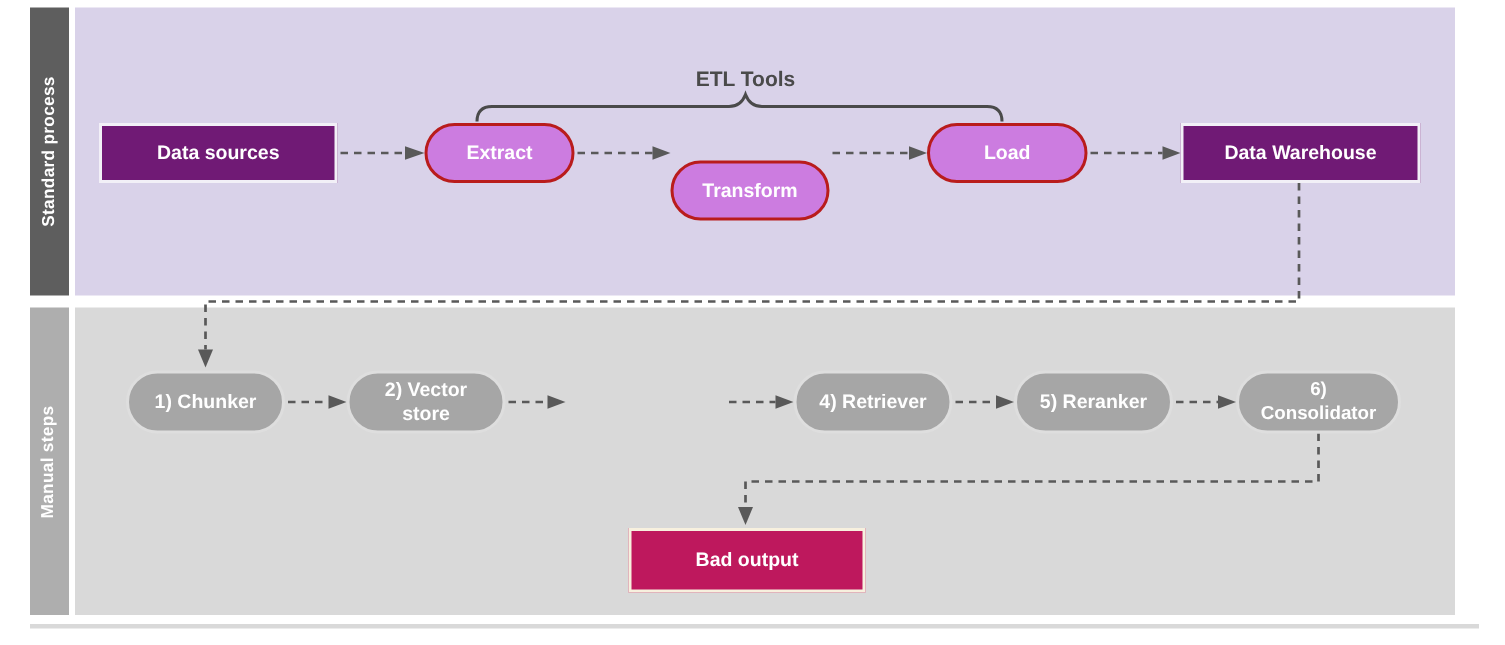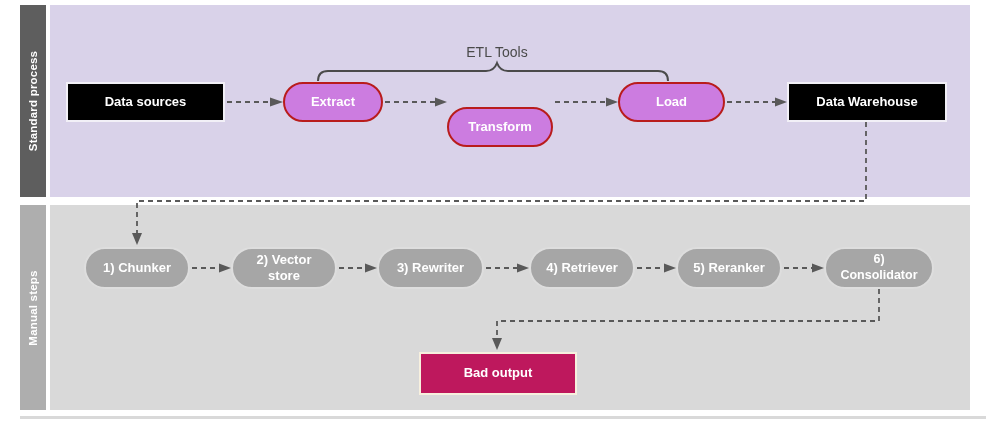--- a/index.html
+++ b/index.html
@@ -13,41 +13,41 @@
   .lane-bar-standard{left:20px;top:5px;width:26px;height:192px;background:#5e5e5e;}
   .lane-bar-manual{left:20px;top:205px;width:26px;height:205px;background:#aeaeae;}
   .lane-bg-standard{position:absolute;left:50px;top:5px;width:920px;height:192px;background:#d9d2e9;}
   .lane-bg-manual{position:absolute;left:50px;top:205px;width:920px;height:205px;background:#d9d9d9;}
   .bottom-rule{position:absolute;left:20px;top:416px;width:966px;height:3px;background:#d9d9d9;}
 
   
   .node{position:absolute;display:flex;align-items:center;justify-content:center;
     color:#ffffff;font-weight:bold;font-size:13px;text-align:center;
     box-sizing:border-box;white-space:pre-line;line-height:1.25;}
-  .rect-gray{background:#000000;border:2px solid #f2f0f7;}
+  .rect-gray{background:#701a75;border:2px solid #f2f0f7;}
   .pill-purple{background:#cc7ce0;border:2px solid #b91c1c;border-radius:21px;}
   .pill-gray{background:#a6a6a6;border:2px solid #dedede;border-radius:22px;}
   .rect-yellow{background:#be185d;border:2px solid #f7f0de;}
 
   .n-data-sources{left:66px;top:82px;width:159px;height:40px;}
   .n-extract{left:283px;top:82px;width:100px;height:40px;}
   .n-transform{left:447px;top:82px;width:106px;height:40px;margin-top:25px;}
   .n-load{left:618px;top:82px;width:107px;height:40px;}
   .n-data-warehouse{left:787px;top:82px;width:160px;height:40px;text-align:center;}
 
   .n-chunker{left:84px;top:247px;width:106px;height:42px;}
   .n-vector-store{left:231px;top:247px;width:106px;height:42px;}
   .n-rewriter{left:377px;top:247px;width:107px;height:42px;}
   .n-retriever{left:529px;top:247px;width:106px;height:42px;align-items:center;}
   .n-reranker{left:676px;top:247px;width:106px;height:42px;}
   .n-consolidator{left:824px;top:247px;width:110px;height:42px;font-size:12.5px;}
   .n-bad-output{left:419px;top:352px;width:158px;height:43px;}
 
   .etl-label{position:absolute;left:437px;top:44px;width:120px;text-align:center;
-    color:#4a4a4a;font-weight:normal;font-size:14px;}
+    color:#4a4a4a;font-weight:bold;font-size:14px;}
 
   .connector-layer{position:absolute;left:0;top:0;width:1003px;height:430px;pointer-events:none;}
 </style>
 </head>
 <body>
 
 <div class="canvas">
 
   <div class="lane-bg-standard"></div>
   <div class="lane-bg-manual"></div>
@@ -113,23 +113,20 @@
     <span>Data Warehouse</span>
   </div>
 
   <div class="node pill-gray n-chunker">
     <span>1) Chunker</span>
   </div>
   <div class="node pill-gray n-vector-store">
     <span>2) Vector
 store</span>
   </div>
-  <div class="node pill-gray n-rewriter">
-    <span>3) Rewriter</span>
-  </div>
   <div class="node pill-gray n-retriever">
     <span>4) Retriever</span>
   </div>
   <div class="node pill-gray n-reranker">
     <span>5) Reranker</span>
   </div>
   <div class="node pill-gray n-consolidator">
     <span>6)
 Consolidator</span>
   </div>

